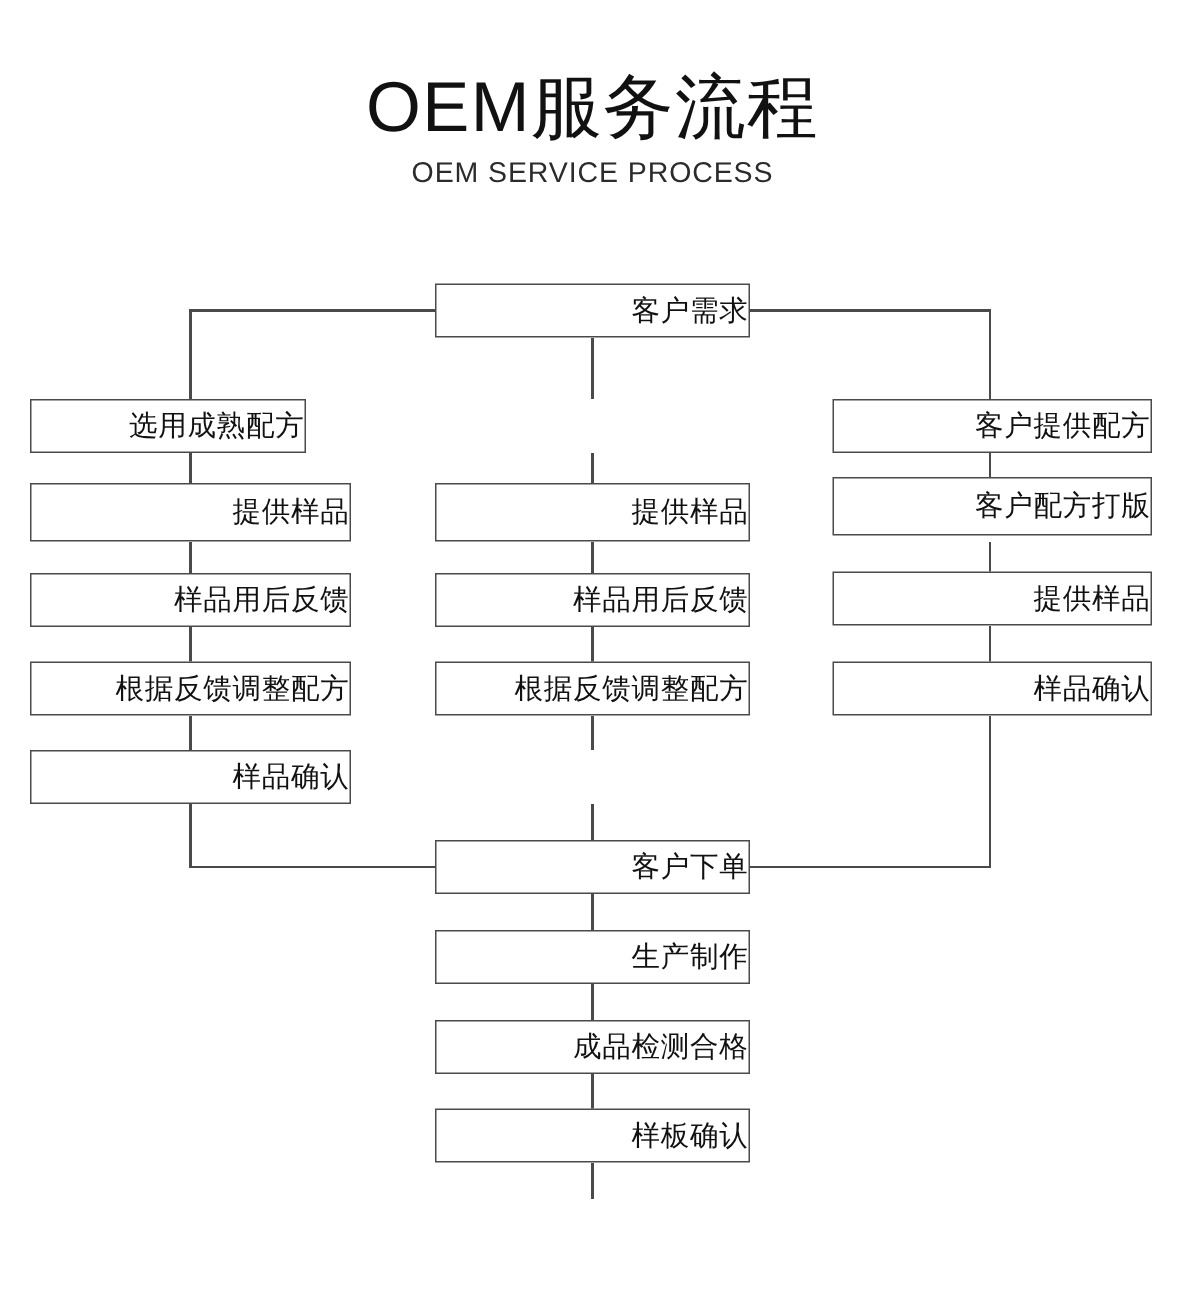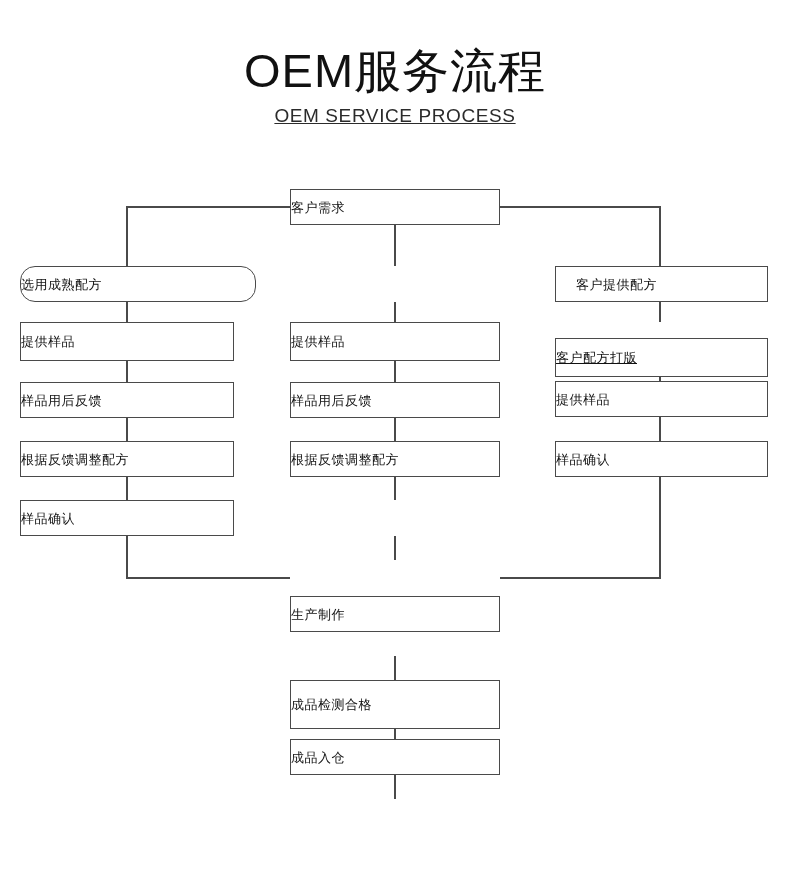--- a/index.html
+++ b/index.html
@@ -38,38 +38,37 @@
     white-space: nowrap;
   }
   .title-sub {
     font-size: 19px;
     line-height: 26px;
     font-weight: 400;
     letter-spacing: 0.6px;
     color: #2b2b2b;
     margin-top: 3px;
     white-space: nowrap;
-    text-decoration: underline;
   }
   .connectors {
     position: absolute;
     left: 0;
     top: 0;
     width: 790px;
     height: 872px;
   }
   .node {
     position: absolute;
     box-sizing: border-box;
     border: 1.4px solid #4a4a4a;
     background: #ffffff;
     display: flex;
     align-items: center;
-    justify-content: flex-start;
-    font-size: 13px;
+    justify-content: flex-end;
+    font-size: 19px;
     line-height: 1;
     color: #111111;
     white-space: nowrap;
     letter-spacing: 0.5px;
   }
 </style>
 </head>
 <body>
 
 <div id="stage">
@@ -111,21 +110,21 @@
       <path d="M 395 632 L 395 656"></path>
       <path d="M 395 692 L 395 715"></path>
       <path d="M 395 751 L 395 775"></path>
     </g>
   </svg>
 
   <div class="node" style="left:290px; top:165px; width:210px; height:36px;">
     <span>客户需求</span>
   </div>
 
-  <div class="node" style="left:20px; top:242px; width:236px; height:36px;border-radius:15px;">
+  <div class="node" style="left:20px; top:242px; width:184px; height:36px;">
     <span>选用成熟配方</span>
   </div>
   <div class="node" style="left:20px; top:298px; width:214px; height:39px;">
     <span>提供样品</span>
   </div>
   <div class="node" style="left:20px; top:358px; width:214px; height:36px;">
     <span>样品用后反馈</span>
   </div>
   <div class="node" style="left:20px; top:417px; width:214px; height:36px;">
     <span>根据反馈调整配方</span>
@@ -140,33 +139,36 @@
   <div class="node" style="left:290px; top:358px; width:210px; height:36px;">
     <span>样品用后反馈</span>
   </div>
   <div class="node" style="left:290px; top:417px; width:210px; height:36px;">
     <span>根据反馈调整配方</span>
   </div>
 
   <div class="node" style="left:555px; top:242px; width:213px; height:36px;padding-left:20px;">
     <span>客户提供配方</span>
   </div>
-  <div class="node" style="left:555px; top:314px; width:213px; height:39px;text-decoration:underline;">
+  <div class="node" style="left:555px; top:294px; width:213px; height:39px;">
     <span>客户配方打版</span>
   </div>
   <div class="node" style="left:555px; top:357px; width:213px; height:36px;">
     <span>提供样品</span>
   </div>
   <div class="node" style="left:555px; top:417px; width:213px; height:36px;">
     <span>样品确认</span>
   </div>
 
-  <div class="node" style="left:290px; top:572px; width:210px; height:36px;">
+  <div class="node" style="left:290px; top:536px; width:210px; height:36px;">
+    <span>客户下单</span>
+  </div>
+  <div class="node" style="left:290px; top:596px; width:210px; height:36px;">
     <span>生产制作</span>
   </div>
-  <div class="node" style="left:290px; top:656px; width:210px; height:49px;">
+  <div class="node" style="left:290px; top:656px; width:210px; height:36px;">
     <span>成品检测合格</span>
   </div>
   <div class="node" style="left:290px; top:715px; width:210px; height:36px;">
-    <span>成品入仓</span>
+    <span>样板确认</span>
   </div>
 
 </div>
 
 </body></html>

